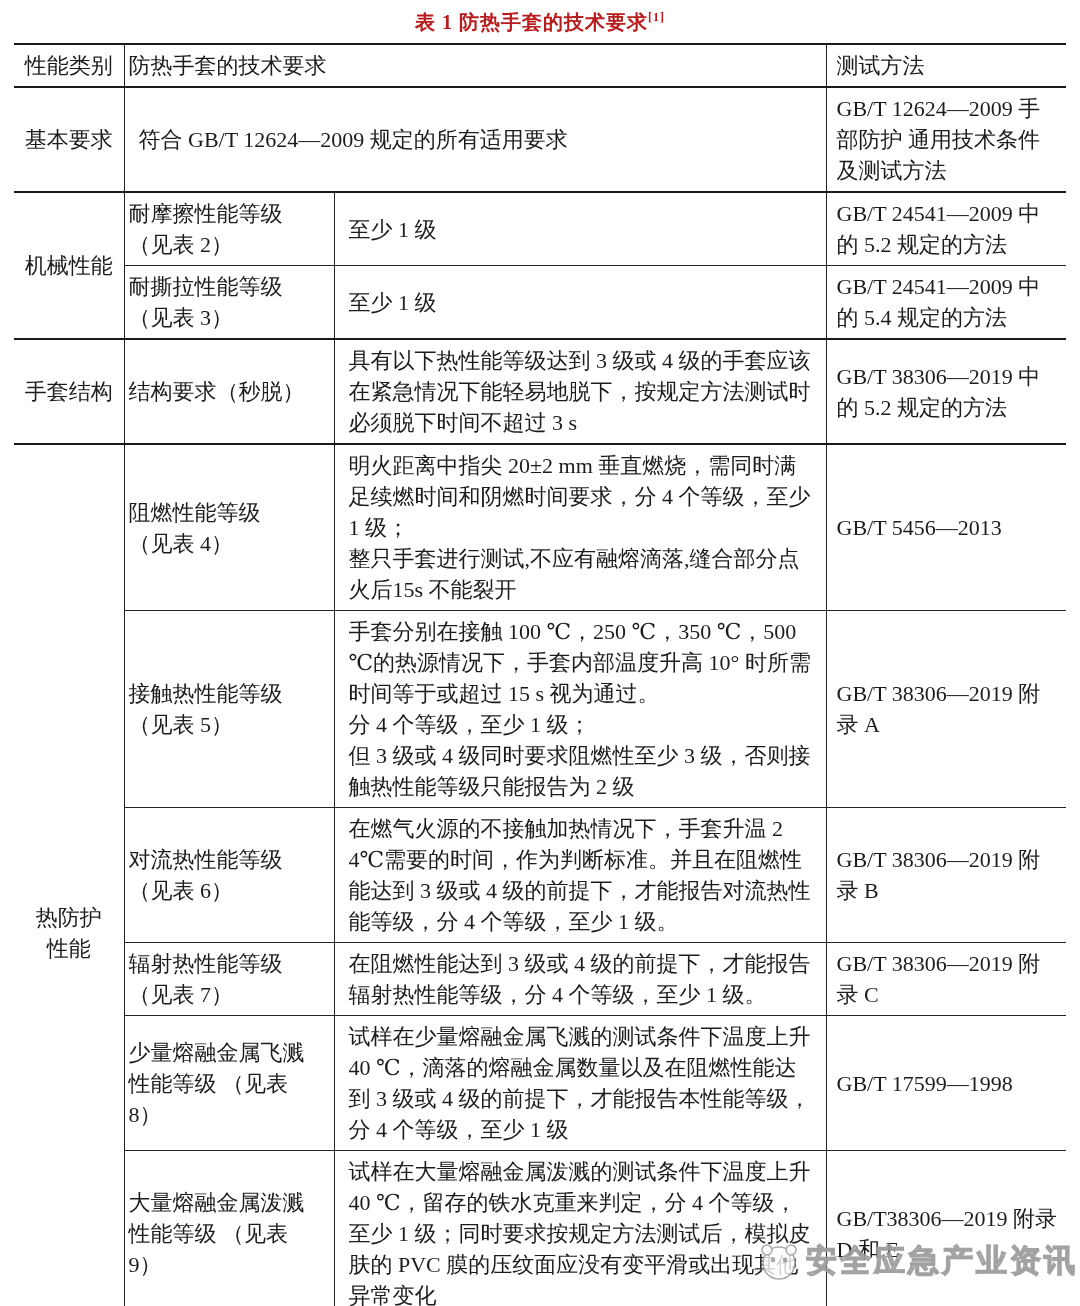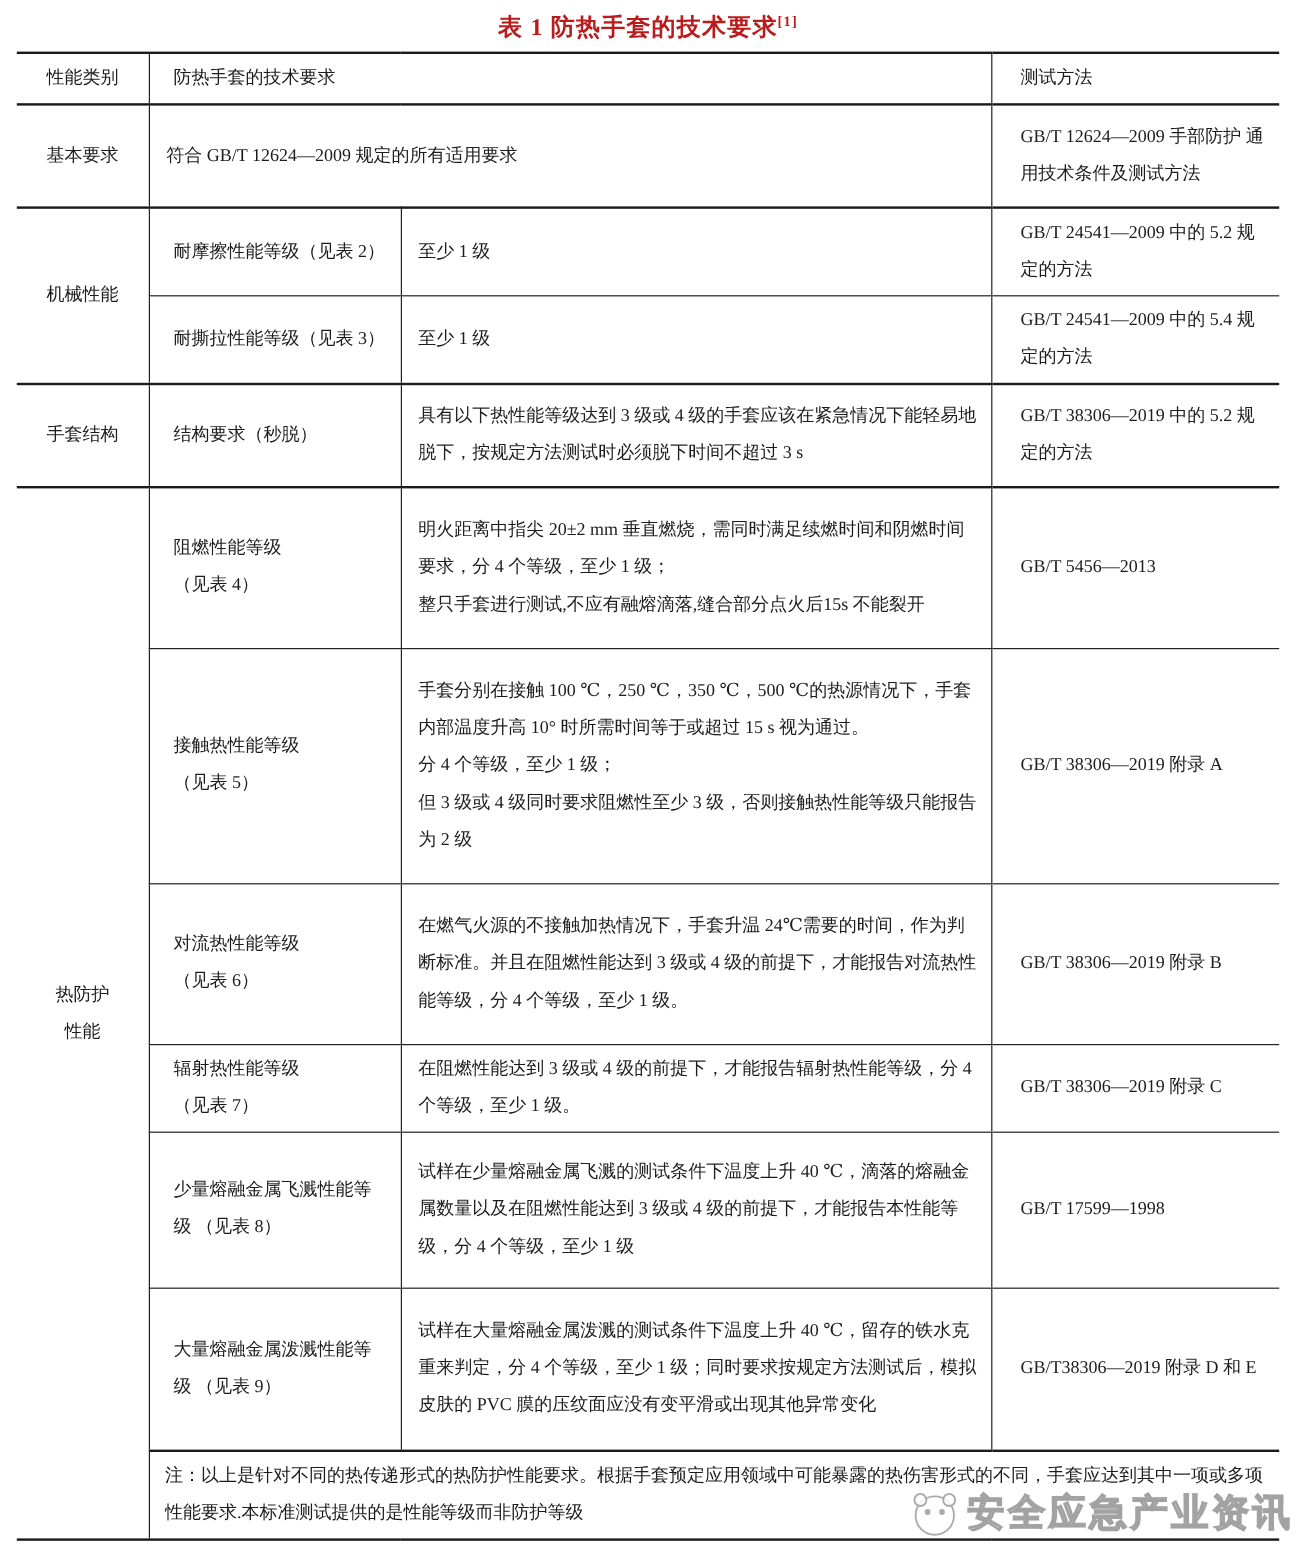--- a/index.html
+++ b/index.html
@@ -30,32 +30,32 @@
     margin: 7px 14px 0 14px;
   }
   col.c-cat    { width: 110px; }
   col.c-name   { width: 210px; }
   col.c-req    { width: 492px; }
   col.c-method { width: 240px; }
 
   td {
     border-top: 1.5px solid #222222;
     border-bottom: 1.5px solid #222222;
-    font-size: 15px;
+    font-size: 22px;
     line-height: 31px;
     padding: 5px 10px;
     vertical-align: middle;
     white-space: pre-wrap;
     word-break: break-all;
   }
   td.vline { border-left: 1.5px solid #222222; }
   td.cat   { text-align: center; padding: 5px 4px; }
-  td.name  { padding-left: 20px; }
+  td.name  { padding-left: 4px; }
   td.req   { padding-left: 14px; }
-  td.method{ padding-left: 24px; padding-right: 8px; }
+  td.method{ padding-left: 10px; padding-right: 8px; }
 
   tr.r-header td { border-top: 2px solid #1a1a1a; border-bottom: 2.5px solid #1a1a1a; }
   tr.sec-end td  { border-bottom: 2.5px solid #1a1a1a; }
   td.thick-b     { border-bottom: 2.5px solid #1a1a1a; }
 
   tr.r-header  { height: 42px; }
   tr.r-basic   { height: 86px; }
   tr.r-fric    { height: 68px; }
   tr.r-tear    { height: 68px; }
   tr.r-struct  { height: 86px; }

